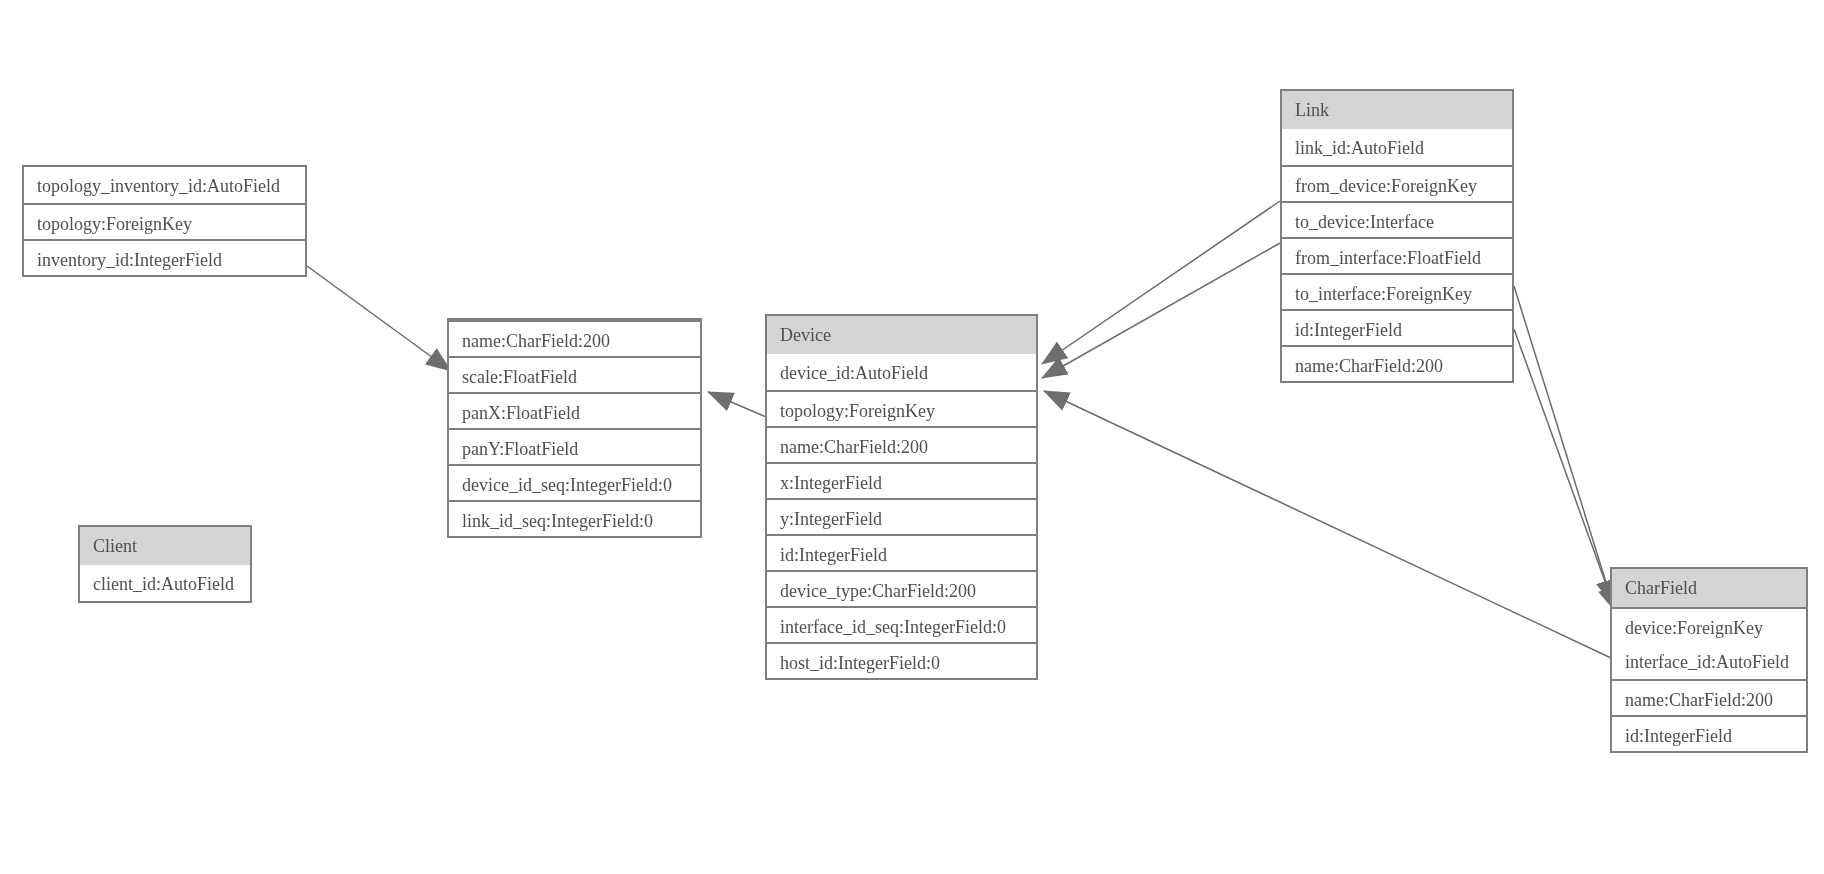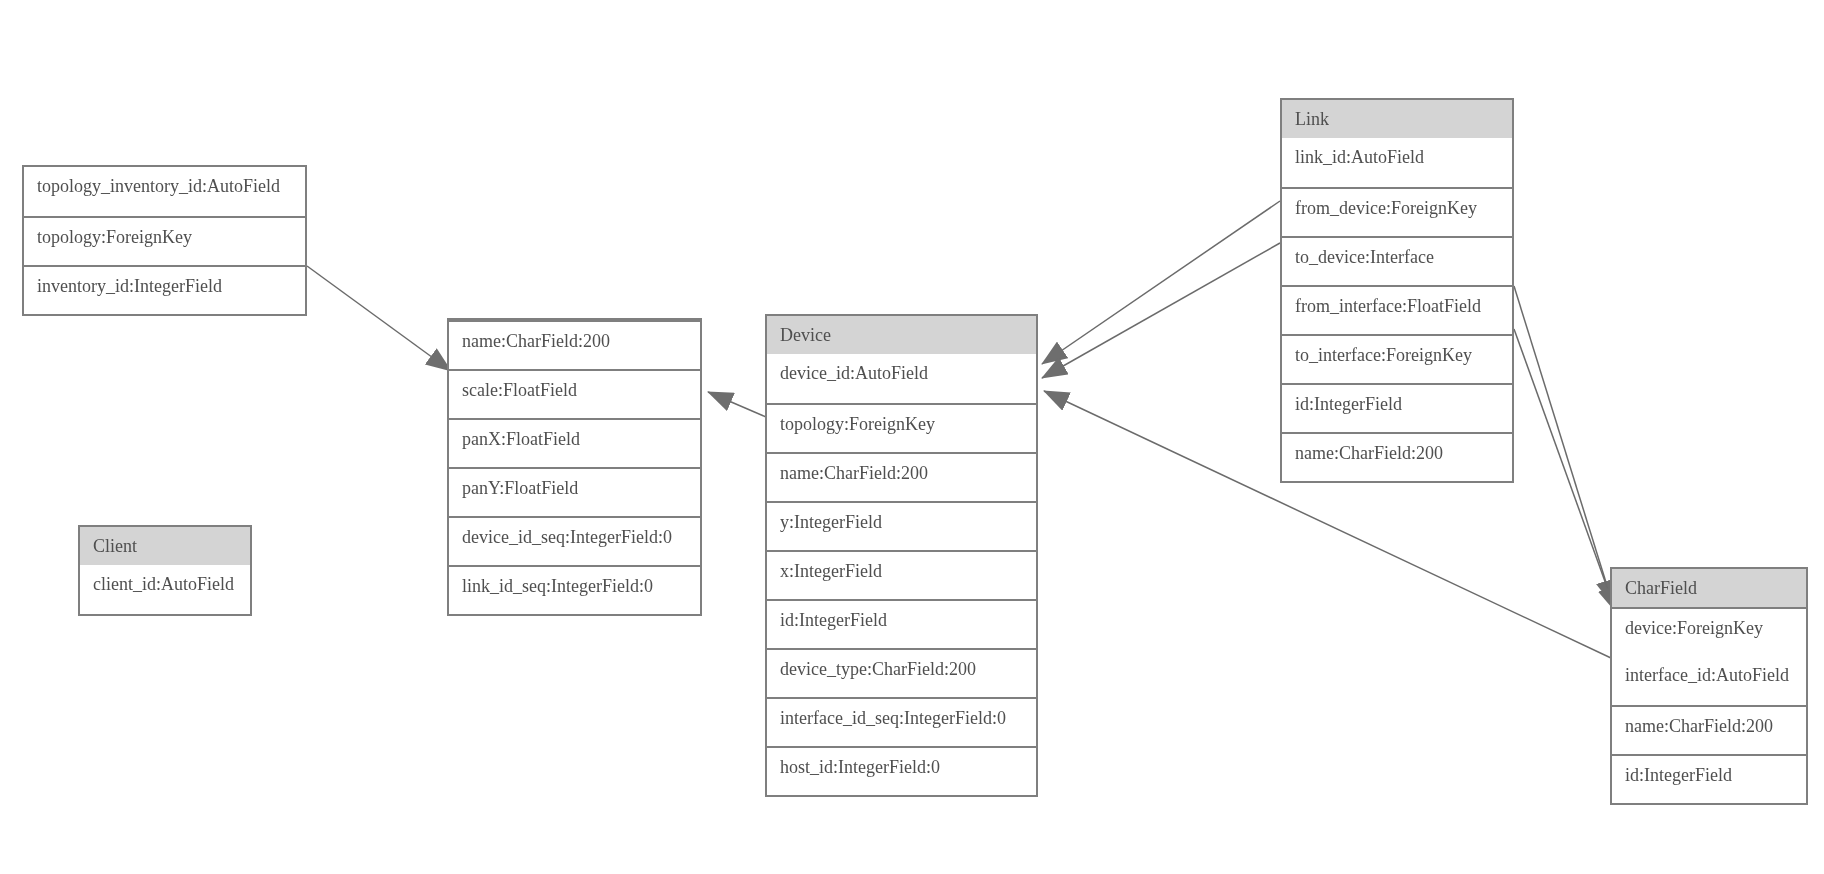--- a/index.html
+++ b/index.html
@@ -24,21 +24,21 @@
     line-height:38px;
     padding-left:13px;
     background:#d4d4d4;
     color:#4f4f4f;
     font-size:18px;
     white-space:nowrap;
     overflow:hidden;
   }
   .erow{
     box-sizing:border-box;
-    height:49px;
+    height:36px;
     line-height:38px;
     padding-left:13px;
     border-top:2px solid #7f7f7f;
     background:#ffffff;
     color:#4f4f4f;
     font-size:18px;
     white-space:nowrap;
     overflow:hidden;
   }
 </style>
@@ -80,29 +80,29 @@
   <div class="entity" style="left:78px;top:525px;width:174px">
     <div class="ehead">Client</div>
     <div class="erow" style="border-top-width:0">client_id:AutoField</div>
   </div>
 
   <div class="entity" style="left:765px;top:314px;width:273px">
     <div class="ehead">Device</div>
     <div class="erow" style="border-top-width:0">device_id:AutoField</div>
     <div class="erow">topology:ForeignKey</div>
     <div class="erow">name:CharField:200</div>
+    <div class="erow">x:IntegerField</div>
     <div class="erow">y:IntegerField</div>
-    <div class="erow">x:IntegerField</div>
     <div class="erow">id:IntegerField</div>
     <div class="erow">device_type:CharField:200</div>
     <div class="erow">interface_id_seq:IntegerField:0</div>
     <div class="erow">host_id:IntegerField:0</div>
   </div>
 
-  <div class="entity" style="left:1280px;top:98px;width:234px">
+  <div class="entity" style="left:1280px;top:89px;width:234px">
     <div class="ehead">Link</div>
     <div class="erow" style="border-top-width:0">link_id:AutoField</div>
     <div class="erow">from_device:ForeignKey</div>
     <div class="erow">to_device:Interface</div>
     <div class="erow">from_interface:FloatField</div>
     <div class="erow">to_interface:ForeignKey</div>
     <div class="erow">id:IntegerField</div>
     <div class="erow">name:CharField:200</div>
   </div>
 

